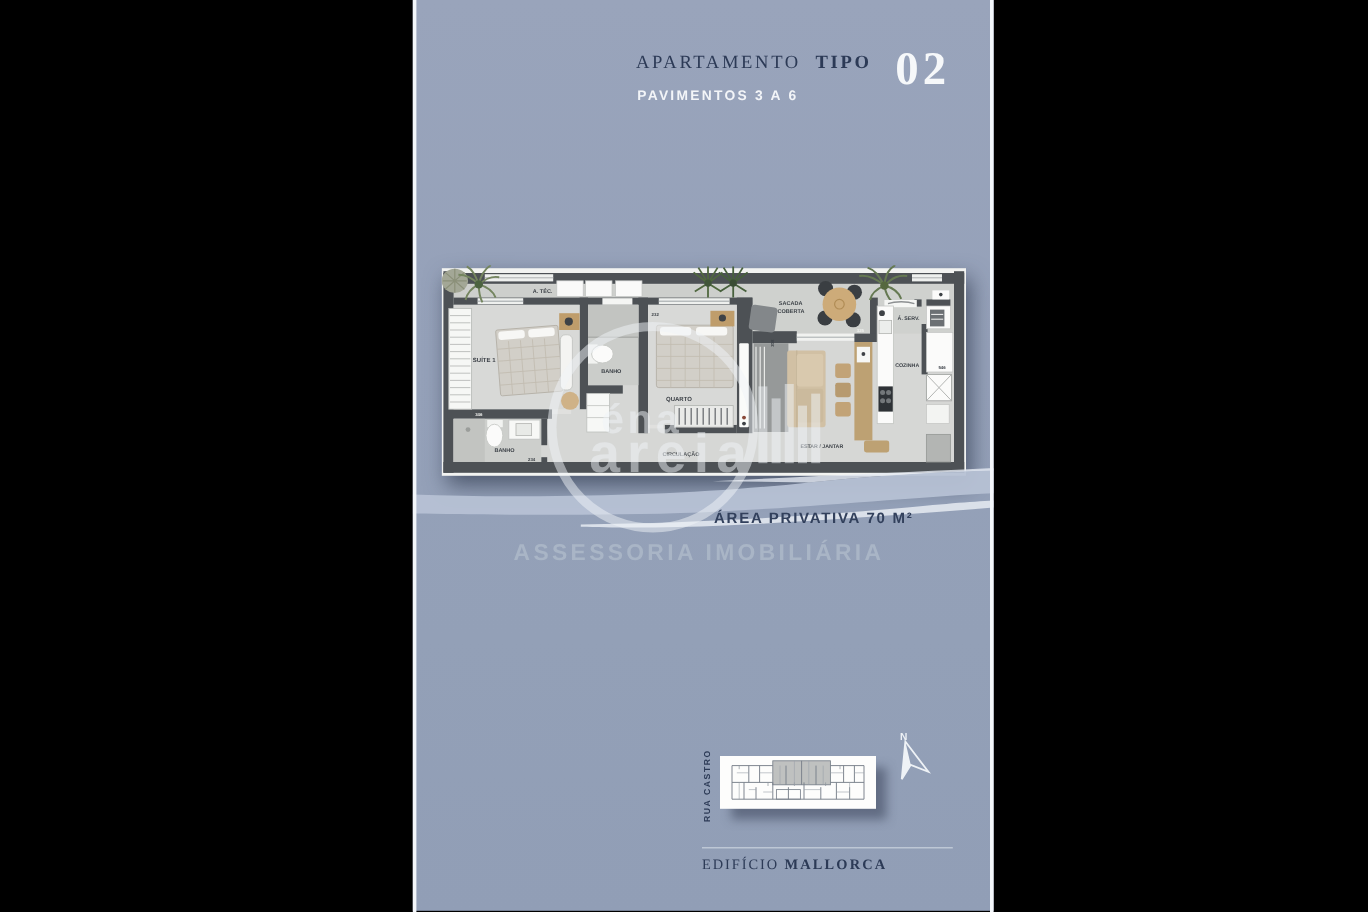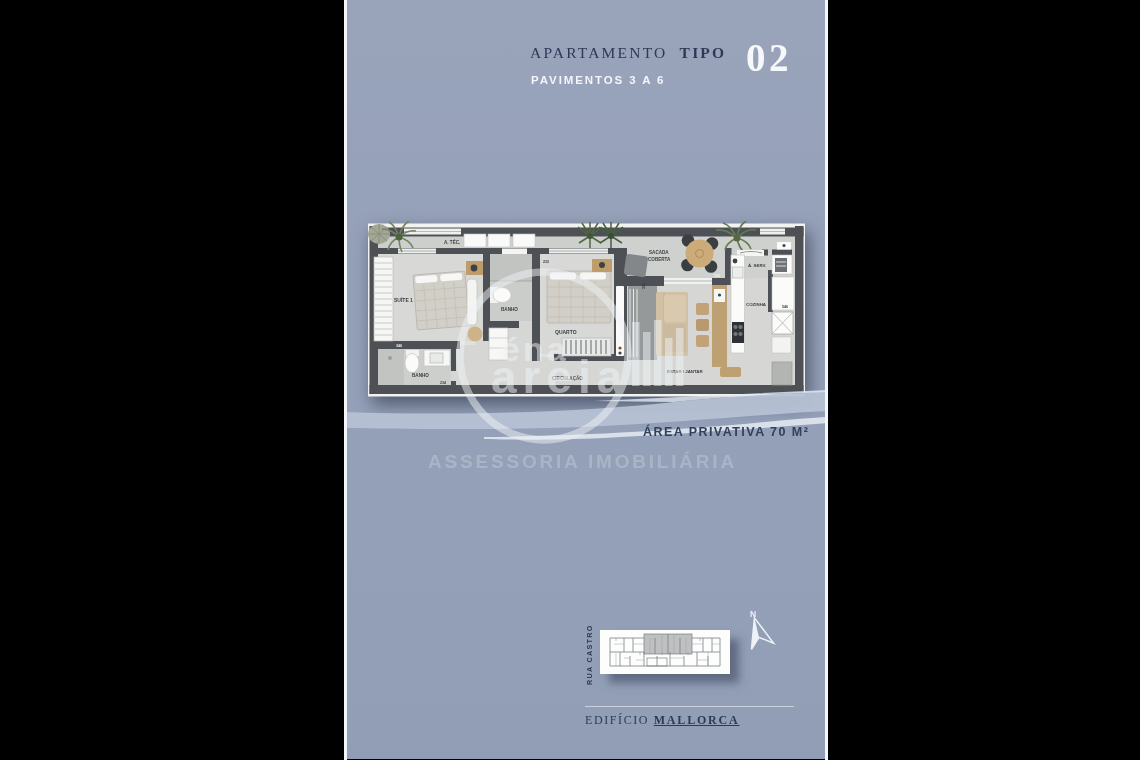--- a/index.html
+++ b/index.html
@@ -350,21 +350,21 @@
       <g fill="#eff3f7">
         <rect x="288" y="62" width="7.5" height="64"></rect>
         <rect x="299" y="72" width="7.5" height="54"></rect>
         <rect x="310" y="60" width="7.5" height="66"></rect>
         <rect x="321" y="78" width="7.5" height="48"></rect>
         <rect x="332" y="68" width="7.5" height="58"></rect>
       </g>
     </g>
   </svg>
 
-  <div style="position:absolute;left:251px;top:424.5px;font-size:12.5px;font-weight:bold;letter-spacing:1.45px;color:#32405c;white-space:nowrap;margin-left:48px;">ÁREA PRIVATIVA 70 M²</div>
+  <div style="position:absolute;left:251px;top:424.5px;font-size:12.5px;font-weight:bold;letter-spacing:1.45px;color:#32405c;white-space:nowrap;">ÁREA PRIVATIVA 70 M²</div>
 
   <div style="position:absolute;left:84px;top:451px;font-size:19px;font-weight:bold;letter-spacing:2.8px;color:#a9b5c6;white-space:nowrap;">ASSESSORIA IMOBILIÁRIA</div>
 
   <div style="position:absolute;left:241px;top:685px;transform:rotate(-90deg);transform-origin:left top;font-size:7.2px;font-weight:bold;letter-spacing:1.3px;color:#2c3a56;white-space:nowrap;">RUA CASTRO</div>
 
   <div id="siteplan" style="position:absolute;left:256px;top:630px;width:130px;height:44px;background:#fdfdfc;box-shadow:9px 9px 8px rgba(56,66,88,0.55);">
   <svg width="130" height="44" viewBox="0 0 130 44" xmlns="http://www.w3.org/2000/svg">
 
     <rect x="44" y="4" width="48" height="20" fill="#bfc1c0" stroke="#757d87" stroke-width="0.7"></rect>
 
@@ -398,15 +398,15 @@
     <text x="5" y="11" font-size="8.5" fill="#eef2f6" font-weight="bold" font-family="Liberation Sans,sans-serif">N</text>
 
     <g transform="rotate(-13 15 27)">
     <path d="M13,11 L26,40 L13,31 L3,41 Z" fill="none" stroke="#eef2f6" stroke-width="1.5" stroke-linejoin="miter"></path>
     <path d="M13,11 L13,31 L3,41 Z" fill="#eef2f6"></path>
     </g>
   </svg>
 
   <div style="position:absolute;left:241px;top:706px;width:209px;height:1px;background:#c9d1dc;"></div>
 
-  <div style="position:absolute;left:241px;top:712.5px;font-family:'Liberation Serif',serif;font-size:12px;letter-spacing:1.6px;color:#2c3a56;white-space:nowrap;">EDIFÍCIO <b style="letter-spacing:1.8px;text-decoration:underline;">MALLORCA</b></div>
+  <div style="position:absolute;left:241px;top:712.5px;font-family:'Liberation Serif',serif;font-size:12px;letter-spacing:1.6px;color:#2c3a56;white-space:nowrap;">EDIFÍCIO <b style="letter-spacing:1.8px;">MALLORCA</b></div>
 
 </div>
 
 </body></html>

